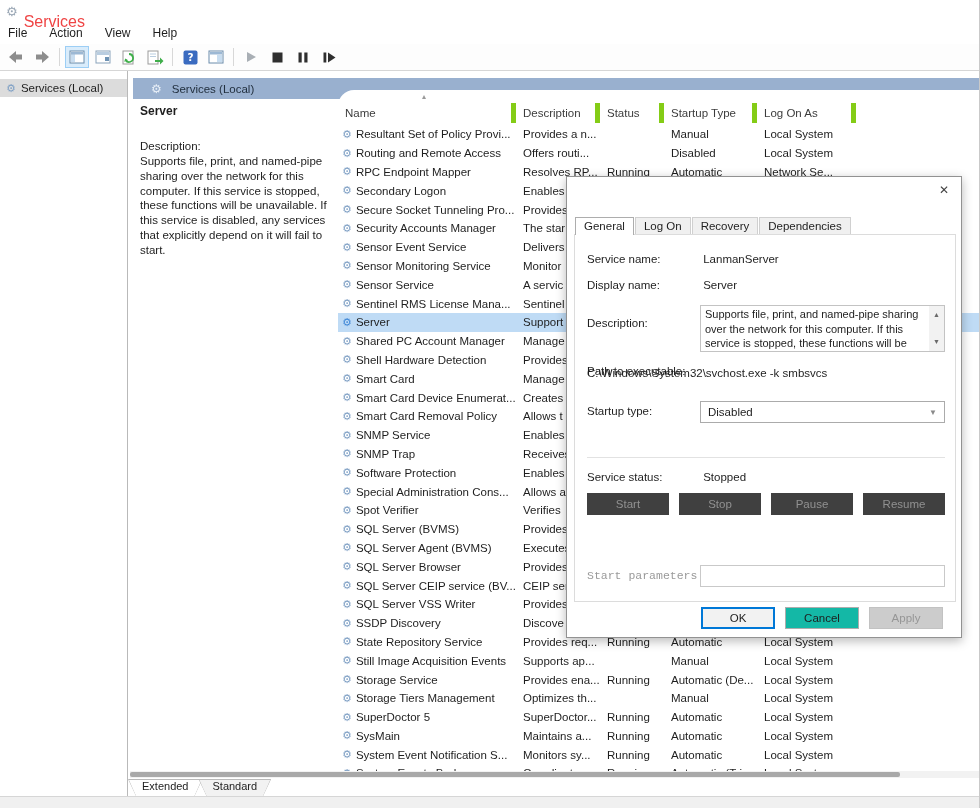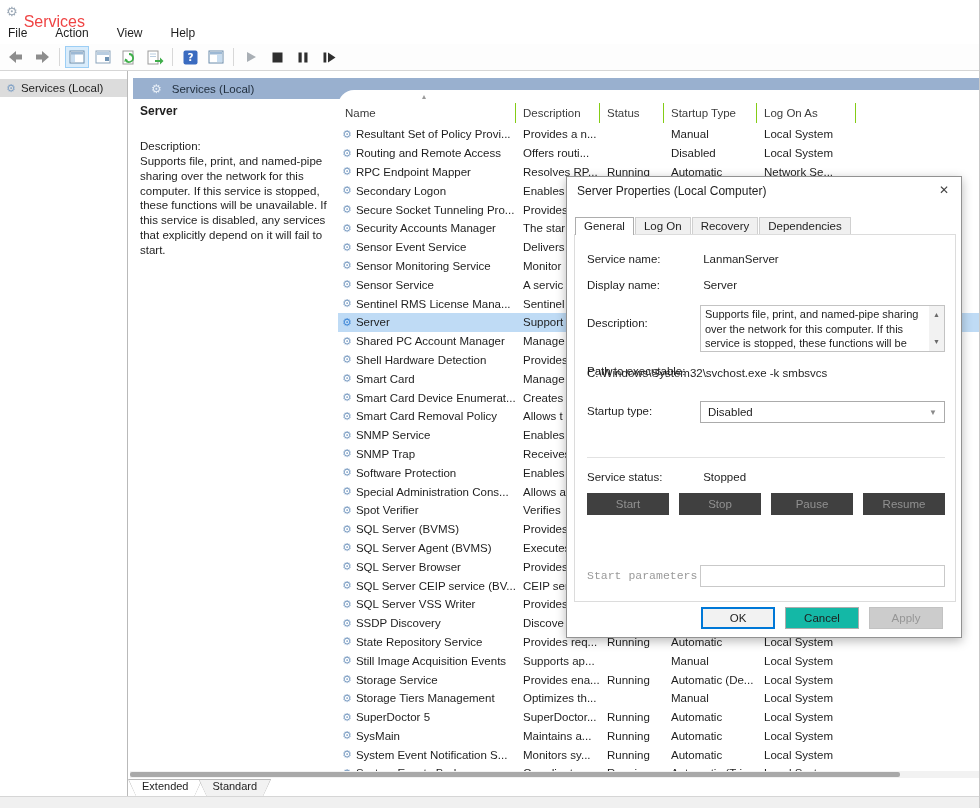--- a/index.html
+++ b/index.html
@@ -4,21 +4,21 @@
 <style>
   * { margin:0; padding:0; box-sizing:border-box; }
   html,body { background:#fff; }
   body { font-family:"Liberation Sans","DejaVu Sans",sans-serif; font-size:11.5px; color:#1e1e1e; }
   .app { position:relative; width:980px; height:808px; background:#fff; overflow:hidden; border-right:1px solid #c9c9c9; }
 
   
   .titlebar { position:absolute; left:0; top:0; width:980px; height:22px; display:flex; align-items:center; padding-left:6px; }
   .title-icon { color:#9aa7b5; font-family:"DejaVu Sans",sans-serif; font-size:13px; margin-right:6px; }
   .title-text { color:#ef4444; font-size:16px;margin-top:21px; }
-  .menubar { position:absolute; left:0; top:22px; width:980px; height:22px; display:flex; align-items:center; padding-left:8px; gap:28px; }
+  .menubar { position:absolute; left:0; top:22px; width:980px; height:22px; display:flex; align-items:center; padding-left:8px; gap:22px; }
   .menu-item { color:#1e1e1e; font-size:12px; cursor:default; }
   .toolbar { position:absolute; left:0; top:44px; width:980px; height:27px; display:flex; align-items:center; padding-left:4px; gap:2px; border-bottom:1px solid #d6d6d6; background:#fdfdfd; }
   .tb-btn { width:24px; height:22px; display:flex; align-items:center; justify-content:center; border:1px solid transparent; }
   .tb-btn.tb-active { background:#d9ecfb; border-color:#9ccef5; }
   .tb-sep { width:1px; height:18px; background:#d8d8d8; margin:0 3px; }
 
   
   .tree { position:absolute; left:0; top:71px; width:128px; height:725px; border-right:1px solid #b9b9b9; background:#fff; }
   .tree-item { display:flex; align-items:center; gap:5px; height:18px; margin-top:8px; padding-left:6px; background:#dcdcdc; }
   .tree-icon { color:#7e9fc4; font-family:"DejaVu Sans",sans-serif; font-size:11px; }
@@ -29,21 +29,21 @@
   .band-icon { color:#e9eff7; font-family:"DejaVu Sans",sans-serif; font-size:12px; }
   .band-title { color:#22303f; font-size:11.5px; }
   .taskpad { position:absolute; left:140px; top:104px; width:200px; }
   .tp-title { font-weight:bold; font-size:12px; margin-bottom:22px; }
   .tp-desc-label { margin-bottom:2px; }
   .tp-desc { line-height:14.8px; }
 
   
   .listcard { position:absolute; left:338px; top:90px; width:642px; height:688px; background:#fff; border-top-left-radius:16px; }
   .list-header { position:absolute; left:0; top:13px; height:20px; display:grid; grid-template-columns:178px 84px 64px 93px 99px; }
-  .hcell { padding-left:7px; line-height:20px; color:#3c3c3c; border-right:1px solid #84cc16; white-space:nowrap; overflow:hidden; }
+  .hcell { padding-left:7px; line-height:20px; color:#3c3c3c; border-right:5px solid #84cc16; white-space:nowrap; overflow:hidden; }
   .sort-caret { position:absolute; left:84px; top:2px; color:#9a9a9a; font-size:8px; }
   .list-body { position:absolute; left:0; top:35px; width:642px; height:646px; overflow:hidden; }
   .row { display:grid; grid-template-columns:178px 84px 64px 93px 99px; height:18.8px; align-items:center; }
   .row.selected { background:#bfdbf5; }
   .cell { white-space:nowrap; overflow:hidden; padding-left:7px; }
   .cell.name { display:flex; align-items:center; gap:4px; padding-left:4px; }
   .gear { color:#7e9fc4; font-family:"DejaVu Sans",sans-serif; font-size:11px; flex:0 0 auto; }
   .row.selected .gear { color:#3f87d6; }
 
   .hscroll { position:absolute; left:130px; top:771px; width:850px; height:7px; background:#f2f2f2; }
@@ -570,23 +570,20 @@
     <div class="hthumb"></div>
   </div>
 
   <div class="bottom-tabs" id="bottom-tabs">
       <div class="btab"><div class="btab-inner"></div><span>Extended</span></div>
       <div class="btab inactive"><div class="btab-inner"></div><span>Standard</span></div>
     </div>
   <div class="footer"></div>
 
   <div class="dialog">
-    <div class="dlg-titlebar">
-      <span class="dlg-title">Server Properties (Local Computer)</span>
-    </div>
     <div class="dlg-close">✕</div>
 
     <div class="dlg-tabs" id="dlg-tabs">
         <div class="dtab active">General</div>
         <div class="dtab">Log On</div>
         <div class="dtab">Recovery</div>
         <div class="dtab">Dependencies</div>
       </div>
 
     <div class="dlg-page">

